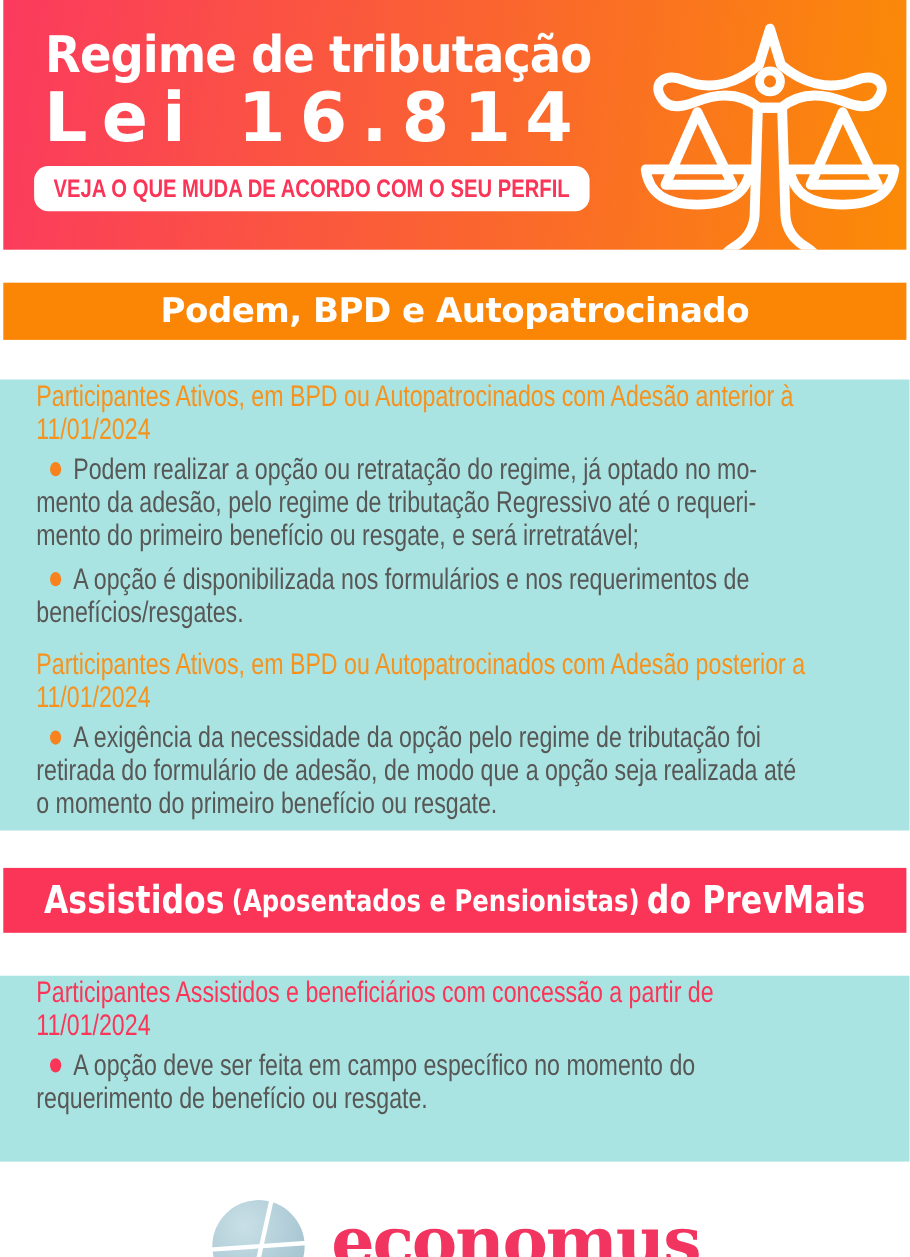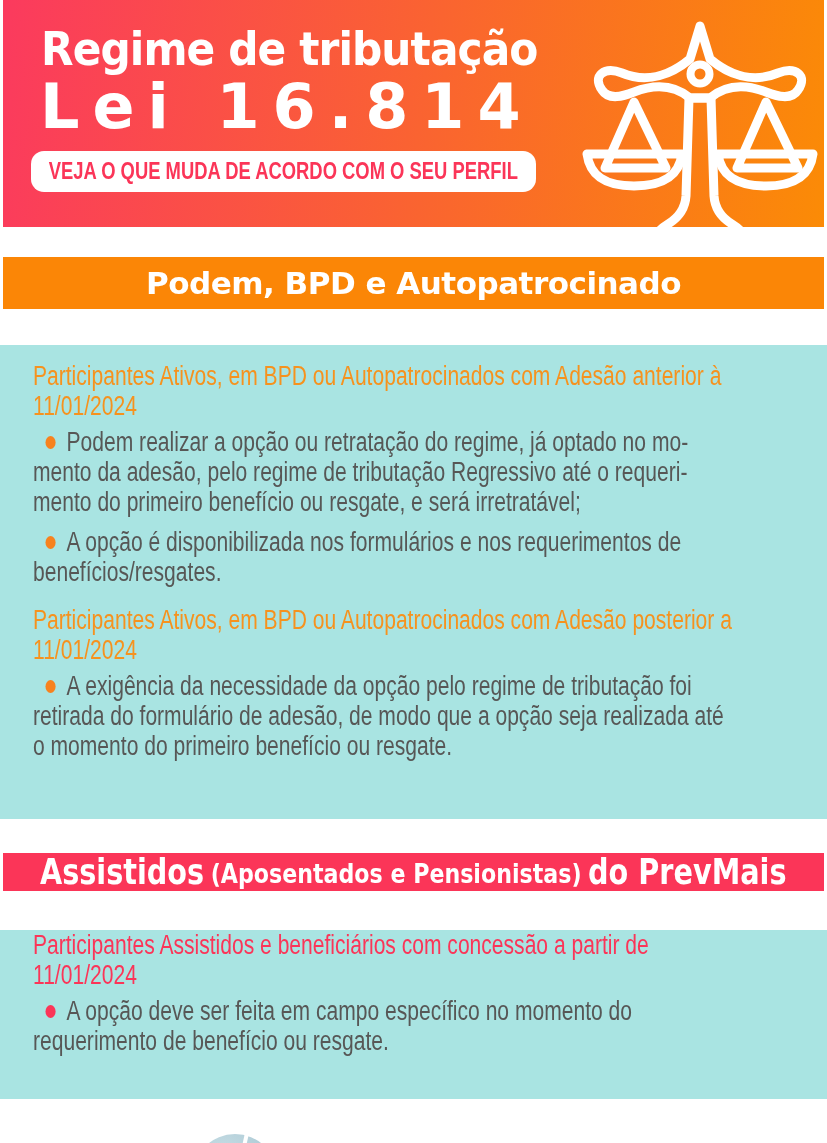--- a/index.html
+++ b/index.html
@@ -40,31 +40,31 @@
   
   .gap{background:#fff;flex:0 0 auto;}
   .g6{height:6px;} .g12{height:12px;} .g10{height:10px;} .g15{height:15px;}
 
   
   .band{
     margin:0 3px;display:flex;align-items:center;justify-content:center;
     color:#fff;font-family:"DejaVu Sans",sans-serif;font-weight:bold;flex:0 0 auto;overflow:hidden;
   }
   .band-orange{height:52px;background:var(--band_orange);font-size:31px;letter-spacing:-0.5px;}
-  .band-pink{height:38px;background:var(--band_pink);}
+  .band-pink{height:59px;background:var(--band_pink);}
   .band-pink .band-row{display:flex;align-items:center;transform:scaleX(0.82);white-space:pre;}
   .band-pink .big{font-size:35px;}
   .band-pink .small{font-size:27px;margin:2px 8px 0 8px;}
 
   
   .teal{
     background:var(--teal);box-sizing:border-box;overflow:hidden;flex:0 0 auto;
     padding-left:33px;
   }
-  .teal-1{height:474px;padding-top:16px;}
+  .teal-1{height:410px;}
   .teal-2{height:169px;}
   .content-scale{width:990px;transform:scaleX(0.78);transform-origin:0 0;}
   .grp-heading{
     margin:0 0 6px 0;font-size:27px;line-height:30px;font-weight:normal;white-space:pre;
   }
   .grp-heading.orange{color:var(--heading_orange);}
   .grp-heading.pink{color:var(--heading_pink);}
   .group2{margin-top:18px;}
   .bullet{color:var(--body_text);font-size:27px;line-height:30px;white-space:pre;}
   .bullet + .bullet{margin-top:10px;}

